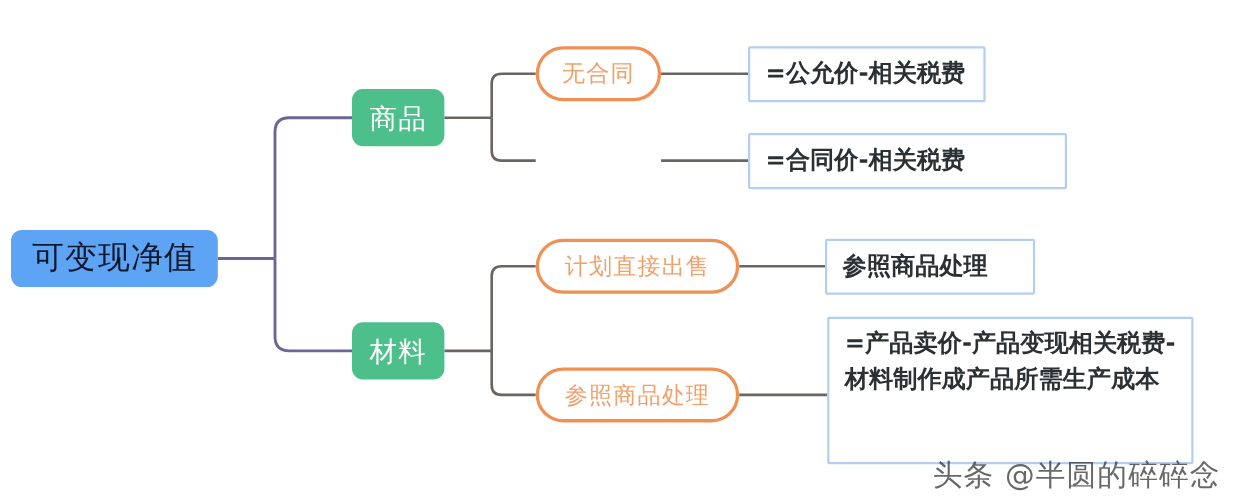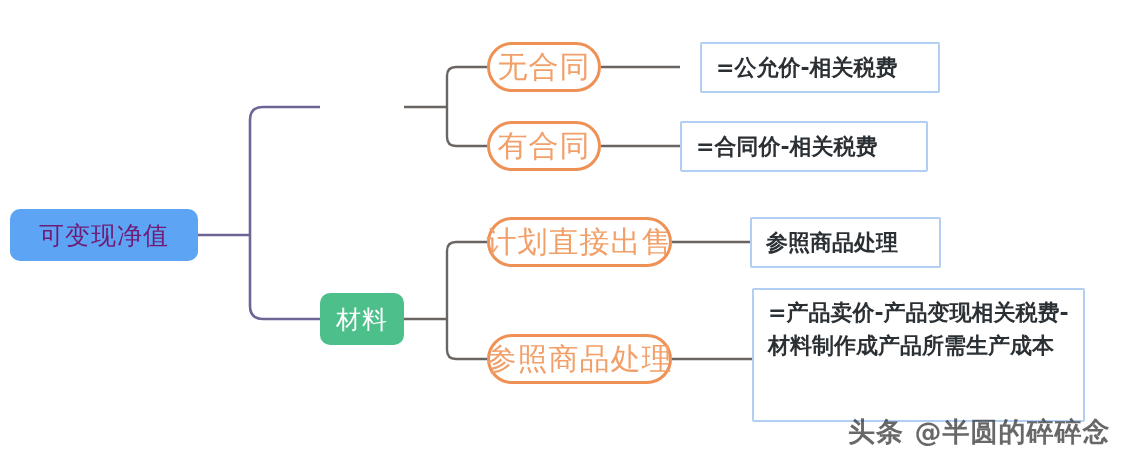--- a/index.html
+++ b/index.html
@@ -31,42 +31,42 @@
     display: flex;
     align-items: center;
     justify-content: center;
     text-align: center;
     white-space: nowrap;
   }
 
   
   .node-root {
     background: #5da4f5;
-    color: #701a75;
+    color: #0f172a;
     border-radius: 10px;
-    font-size: 25px;
+    font-size: 29px;
     letter-spacing: 1px;
   }
 
   
   .node-green {
     background: #4cbf8a;
     color: #ffffff;
     border-radius: 10px;
     font-size: 25px;
     letter-spacing: 1px;
   }
 
   
   .node-pill {
     background: #ffffff;
     color: #f2a06a;
     border: 3px solid #ef9055;
     border-radius: 999px;
-    font-size: 30px;
+    font-size: 21px;
     letter-spacing: 1px;
   }
 
   
   .node-formula {
     background: #ffffff;
     color: #2b3034;
     border: 2px solid #b2cef2;
     border-radius: 2px;
     font-size: 22px;
@@ -77,21 +77,21 @@
     white-space: normal;
     line-height: 1.52;
   }
   .node-formula.multiline {
     align-items: flex-start;
   }
 
   .watermark {
     position: absolute;
     font-size: 27px;
-    font-weight: bold;
+    font-weight: normal;
     color: #2f2f2f;
     opacity: 0.72;
     white-space: nowrap;
     letter-spacing: 1px;
   }
 </style>
 </head>
 <body>
 
 <div id="canvas">
@@ -115,46 +115,46 @@
     <path d="M 601 67 L 680 67" stroke="#6b6561" stroke-width="2.4" fill="none"></path>
     <path d="M 601 146 L 680 146" stroke="#6b6561" stroke-width="2.4" fill="none"></path>
     <path d="M 672 242 L 750 242" stroke="#6b6561" stroke-width="2.4" fill="none"></path>
     <path d="M 672 359 L 752 359" stroke="#6b6561" stroke-width="2.4" fill="none"></path>
   </svg>
 
   <div class="node node-root" style="left:10px; top:209px; width:188px; height:52px;">
     <span>可变现净值</span>
   </div>
 
+  <div class="node node-green" style="left:320px; top:81px; width:84px; height:52px;">
+    <span>商品</span>
+  </div>
 
   <div class="node node-green" style="left:320px; top:293px; width:84px; height:52px;">
     <span>材料</span>
   </div>
 
   <div class="node node-pill" style="left:487px; top:42px; width:114px; height:50px;">
     <span>无合同</span>
   </div>
 
-  <div class="node node-pill" style="left:487px; top:121px; width:114px; height:50px;">
-    <span>有合同</span>
-  </div>
 
   <div class="node node-pill" style="left:487px; top:217px; width:185px; height:50px;">
     <span>计划直接出售</span>
   </div>
 
   <div class="node node-pill" style="left:487px; top:334px; width:185px; height:50px;">
     <span>参照商品处理</span>
   </div>
 
-  <div class="node node-formula" style="left:700px; top:42px; width:240px; height:51px;">
+  <div class="node node-formula" style="left:680px; top:42px; width:216px; height:51px;">
     <span>=公允价-相关税费</span>
   </div>
 
-  <div class="node node-formula" style="left:680px; top:121px; width:248px; height:51px;">
+  <div class="node node-formula" style="left:680px; top:121px; width:290px; height:51px;">
     <span>=合同价-相关税费</span>
   </div>
 
   <div class="node node-formula" style="left:750px; top:217px; width:191px; height:51px;">
     <span>参照商品处理</span>
   </div>
 
   <div class="node node-formula multiline" style="left:752px; top:288px; width:333px; height:134px;">
     <span>=产品卖价-产品变现相关税费-材料制作成产品所需生产成本</span>
   </div>

